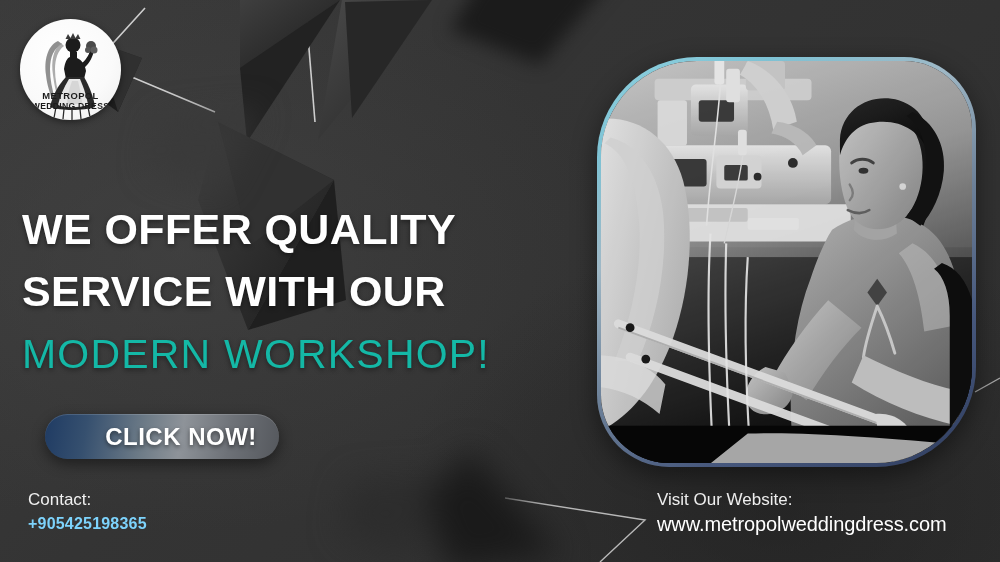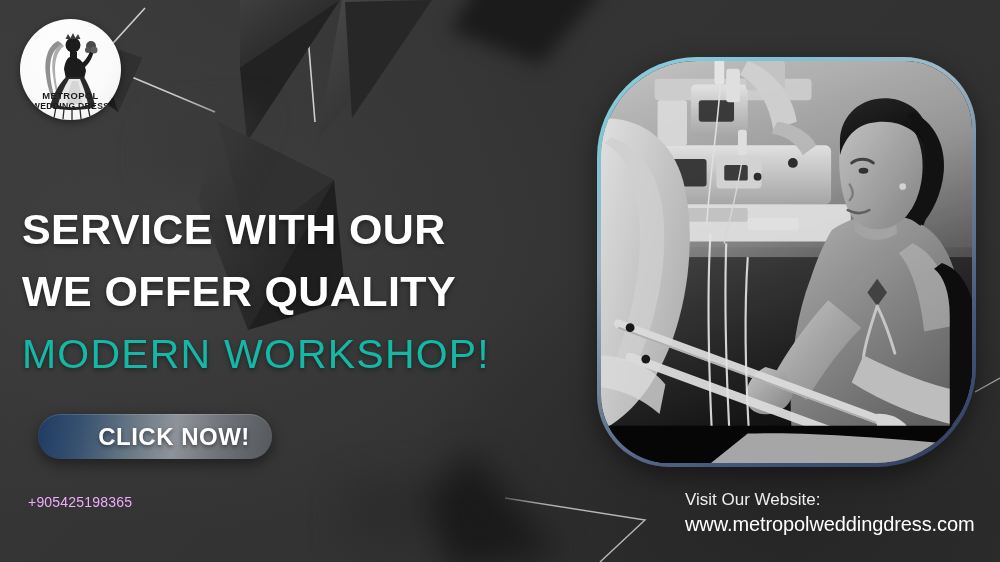--- a/index.html
+++ b/index.html
@@ -74,21 +74,21 @@
     font-size: 41px;
     font-weight: 300;
     line-height: 64px;
     letter-spacing: 1.2px;
     color: #14b8a6;
   }
 
   
   .cta {
     position: absolute;
-    left: 38px;
+    left: 45px;
     top: 414px;
     width: 234px;
     height: 45px;
     border: none;
     border-radius: 23px;
     background: linear-gradient(100deg,
         #1f3b63 0%,
         #36506f 18%,
         #6d7b87 42%,
         #8e9399 58%,
@@ -115,31 +115,31 @@
     left: 28px;
     top: 489px;
   }
   .contact .lbl {
     color: #f0f0f0;
     font-size: 17px;
     font-weight: 400;
     line-height: 22px;
   }
   .contact .val {
-    color: #f0abfc;
-    font-size: 14px;
-    font-weight: 400;
+    color: #7dd3fc;
+    font-size: 16px;
+    font-weight: 700;
     line-height: 26px;
     letter-spacing: 0.2px;
   }
 
   
   .website {
     position: absolute;
-    left: 685px;
+    left: 657px;
     top: 489px;
   }
   .website .lbl {
     color: #f0f0f0;
     font-size: 17px;
     font-weight: 400;
     line-height: 22px;
   }
   .website .val {
     color: #ffffff;
@@ -256,28 +256,29 @@
         <path d="M52 62 L58 62 C60 70 62 79 62 85 L47 85 C47 78 49 70 52 62 Z" fill="#cfcfcf" opacity="0.7"></path>
 
         <path d="M36 88 L34 99 M44 90 L43 100 M52 91 L52 101 M60 90 L61 100 M68 88 L70 98" stroke="#2a2a2a" stroke-width="1.3" fill="none"></path>
       </g>
       <text x="50.5" y="80" text-anchor="middle" font-family="Liberation Sans, sans-serif" font-size="9.4" font-weight="700" fill="#1c1c1c" letter-spacing="0.4">METROPOL</text>
       <text x="50.5" y="90" text-anchor="middle" font-family="Liberation Sans, sans-serif" font-size="8.6" font-weight="700" fill="#1c1c1c" letter-spacing="0.3">WEDDING DRESS</text>
     </svg>
   </div>
 
   <div class="headline">
+    <div class="hl-line hl-bold">WE OFFER QUALITY</div>
     <div class="hl-line hl-bold">SERVICE WITH OUR</div>
-    <div class="hl-line hl-bold">WE OFFER QUALITY</div>
     <div class="hl-line hl-light">MODERN WORKSHOP!</div>
   </div>
 
   <button class="cta">CLICK NOW!</button>
 
   <div class="contact">
+    <div class="lbl">Contact:</div>
     <div class="val">+905425198365</div>
   </div>
 
   <div class="website">
     <div class="lbl">Visit Our Website:</div>
     <div class="val">www.metropolweddingdress.com</div>
   </div>
 
   <div class="photo-frame">
     <div class="photo-inner">

